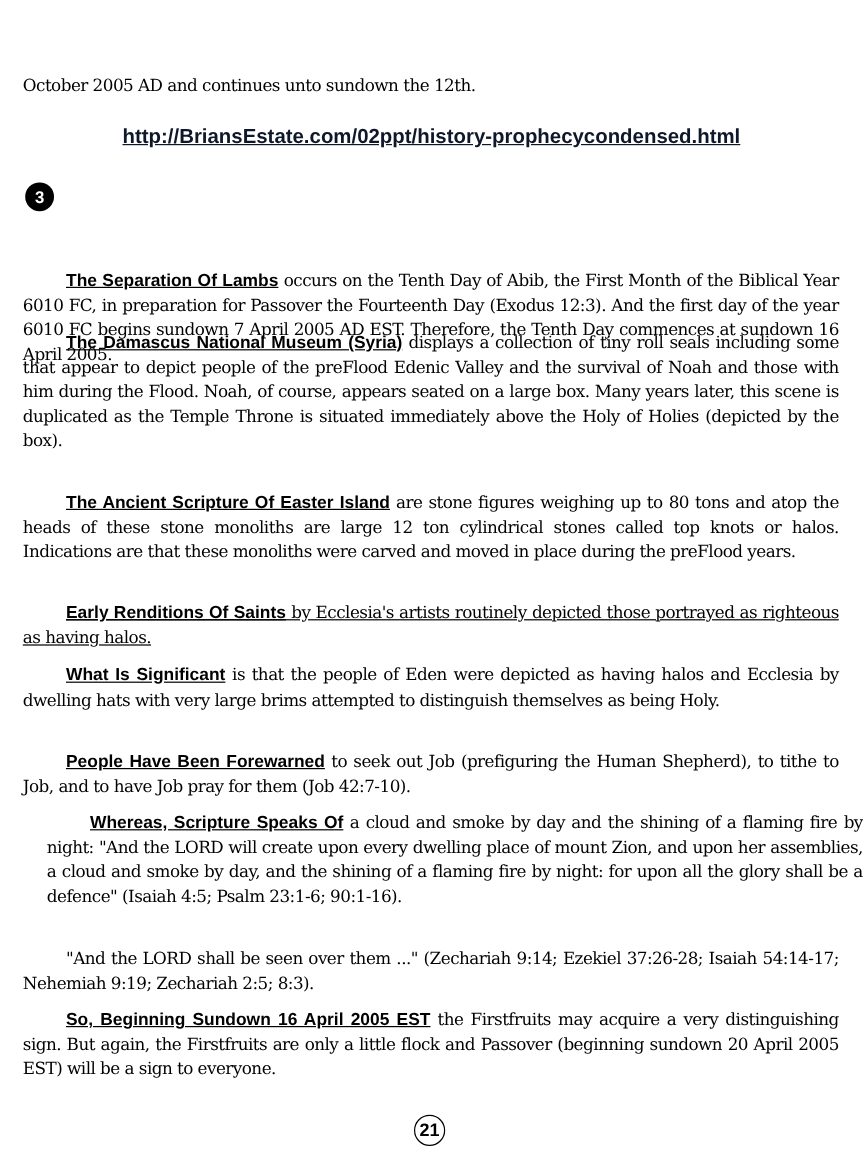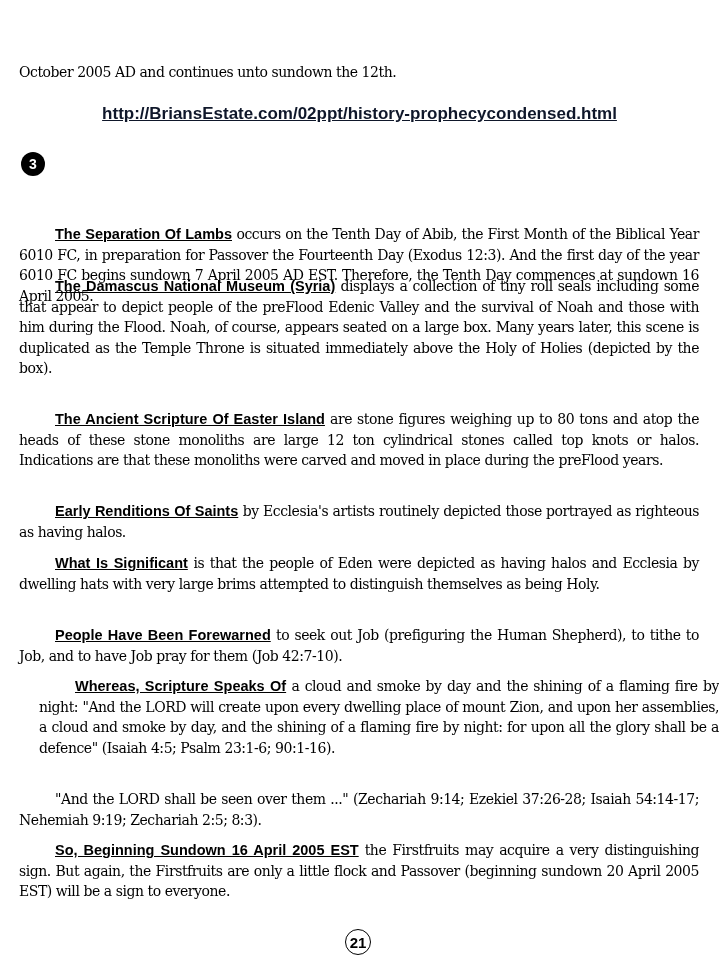--- a/index.html
+++ b/index.html
@@ -61,21 +61,21 @@
 </div>
 
 <div class="section" style="top:276px;">
   <p class="body indent"><span class="lead">The Damascus National Museum (Syria)</span><span> displays a collection of tiny roll seals including some that appear to depict people of the preFlood Edenic Valley and the survival of Noah and those with him during the Flood.  Noah, of course, appears seated on a large box.  Many years later, this scene is duplicated as the Temple Throne is situated immediately above the Holy of Holies (depicted by the box).</span></p>
 </div>
 
 <div class="section" style="top:409px;">
   <p class="body indent"><span class="lead">The Ancient Scripture Of Easter Island</span><span> are stone figures weighing up to 80 tons and atop the heads of these stone monoliths are large 12 ton cylindrical stones called top knots or halos.  Indications are that these monoliths were carved and moved in place during the preFlood years.</span></p>
 </div>
 
-<div class="section" style="top:501px;">
+<div class="section" style="top:501px;text-decoration:underline;">
   <p class="body indent"><span class="lead">Early Renditions Of Saints</span><span> by Ecclesia's artists routinely depicted those portrayed as righteous as having halos.</span></p>
 </div>
 
 <div class="section" style="top:553px;">
   <p class="body indent"><span class="lead">What Is Significant</span><span> is that the people of Eden were depicted as having halos and Ecclesia by dwelling hats with very large brims attempted to distinguish themselves as being Holy.</span></p>
 </div>
 
 <div class="section" style="top:625px;">
   <p class="body indent"><span class="lead">People Have Been Forewarned</span><span> to seek out Job (prefiguring the Human Shepherd), to tithe to Job, and to have Job pray for them (Job 42:7-10).</span></p>
 </div>

